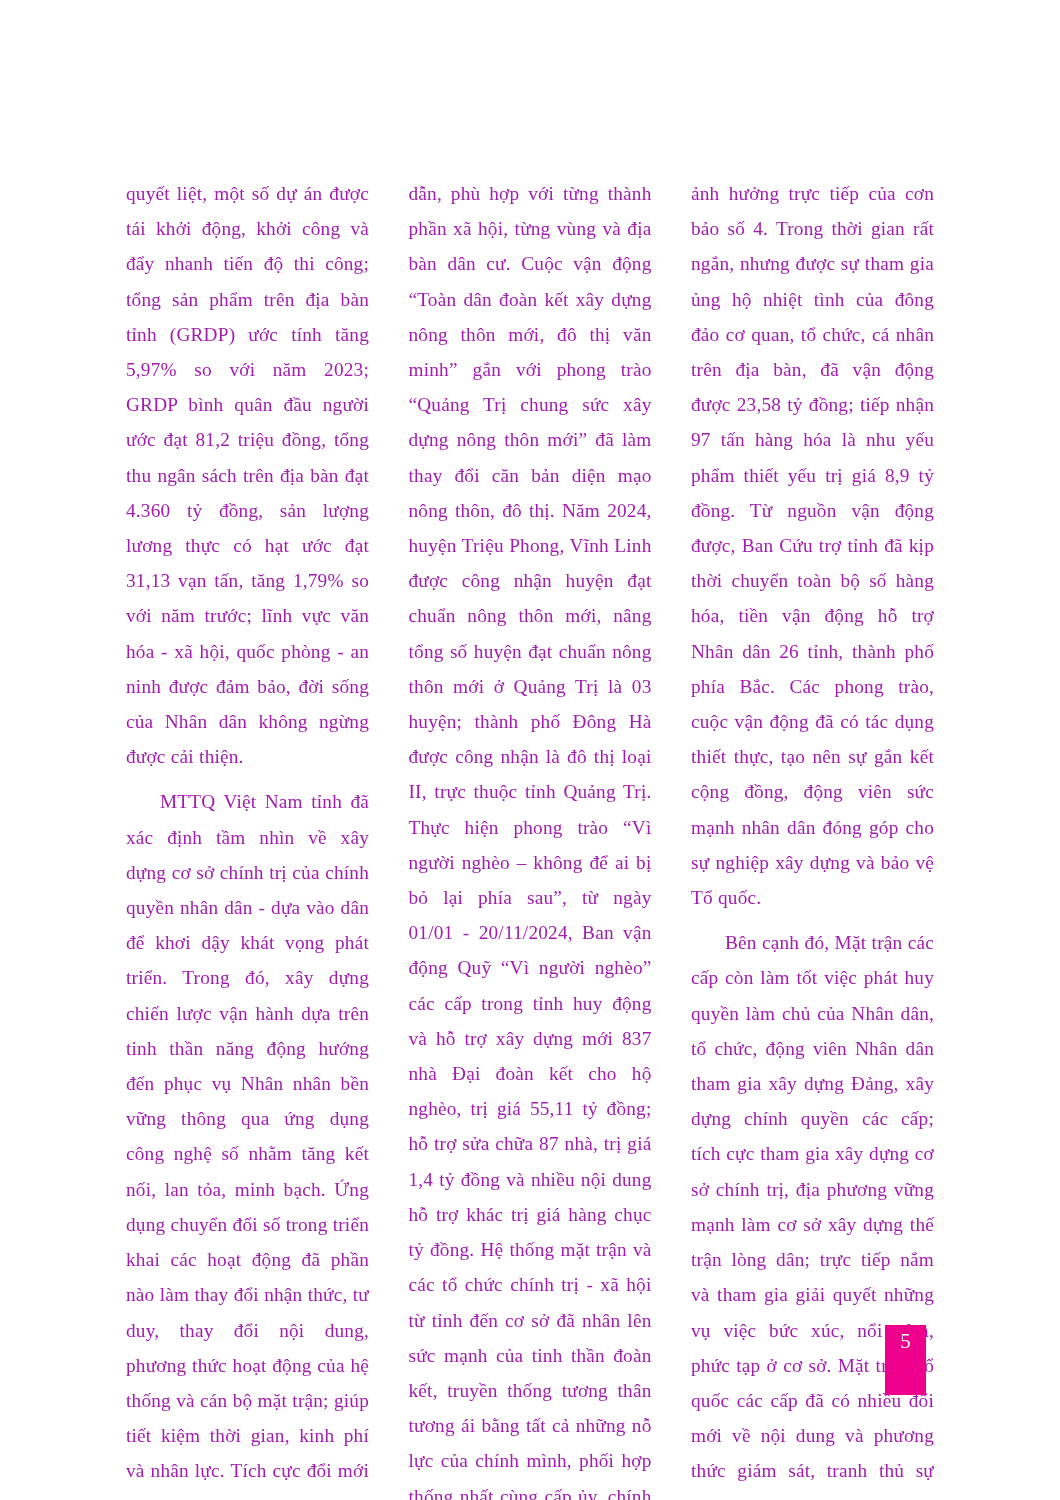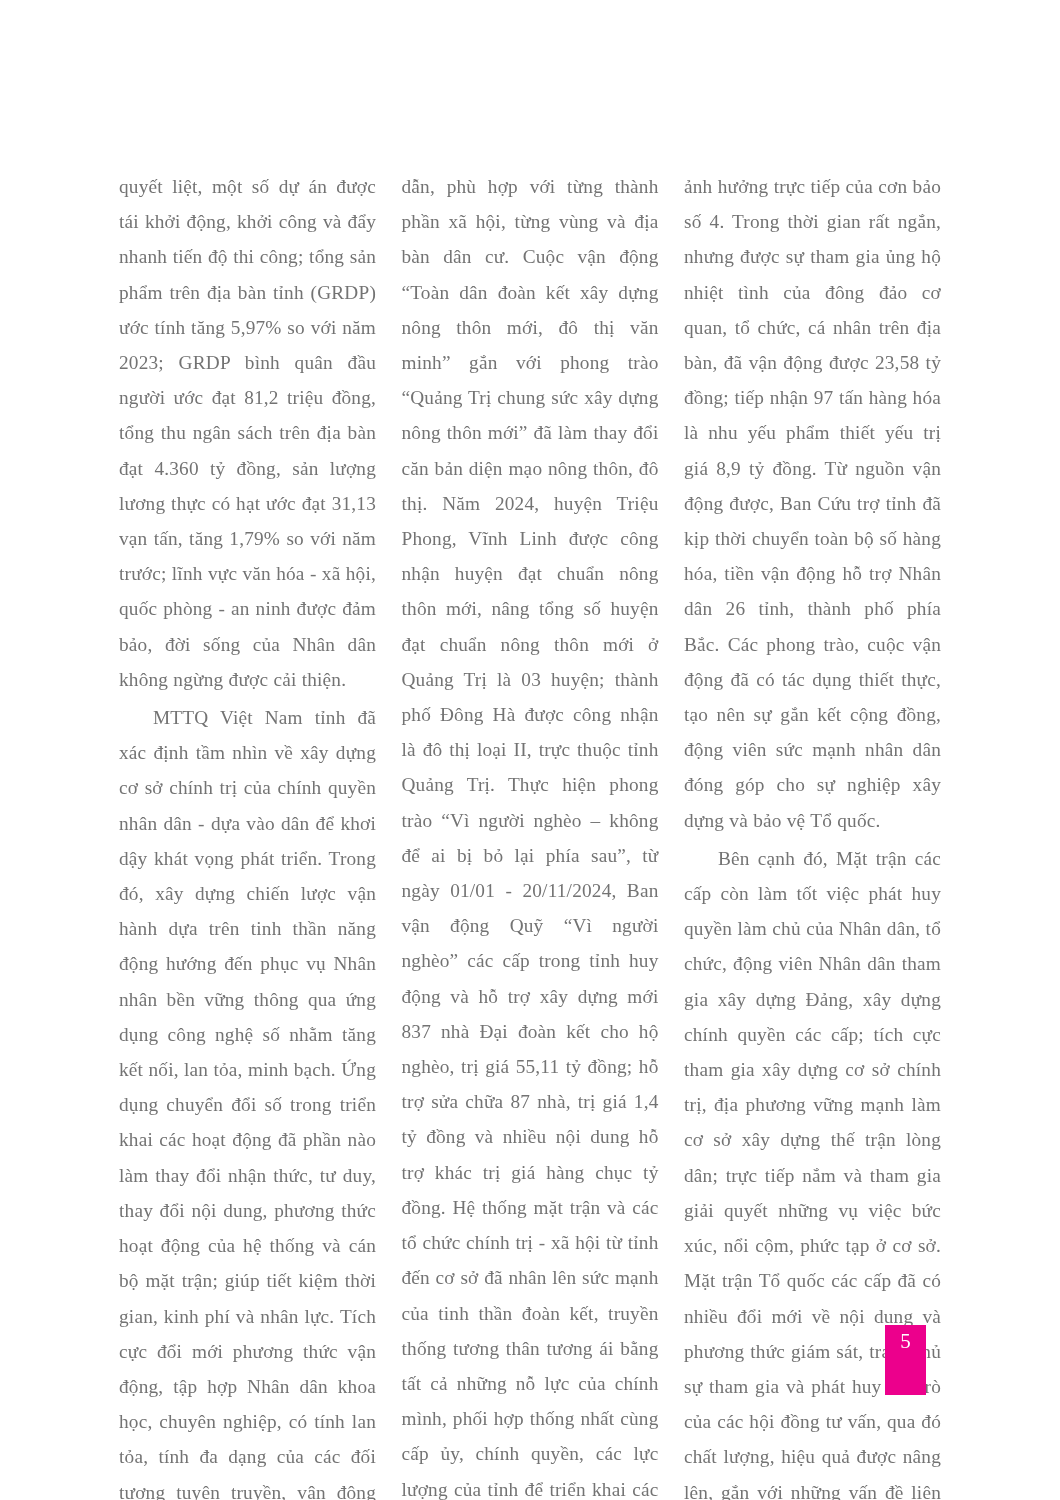--- a/index.html
+++ b/index.html
@@ -28,27 +28,27 @@
     display: flex;
     flex-direction: row;
     justify-content: space-between;
     align-items: flex-start;
   }
   .column {
     width: 263px;
     flex: 0 0 263px;
   }
   .column p {
-    margin: 3px;
+    margin: 10px;
     text-align: justify;
     text-justify: inter-word;
     text-indent: 34px;
     font-size: 19.3px;
     line-height: 35.2px;
-    color: #737373;
+    color: #a21caf;
     letter-spacing: 0.01em;
     word-spacing: 0.01em;
     -webkit-font-smoothing: antialiased;
   }
   .column p.cont {
     text-indent: 0;
   }
   .column p.mid {
     text-align-last: justify;
   }

